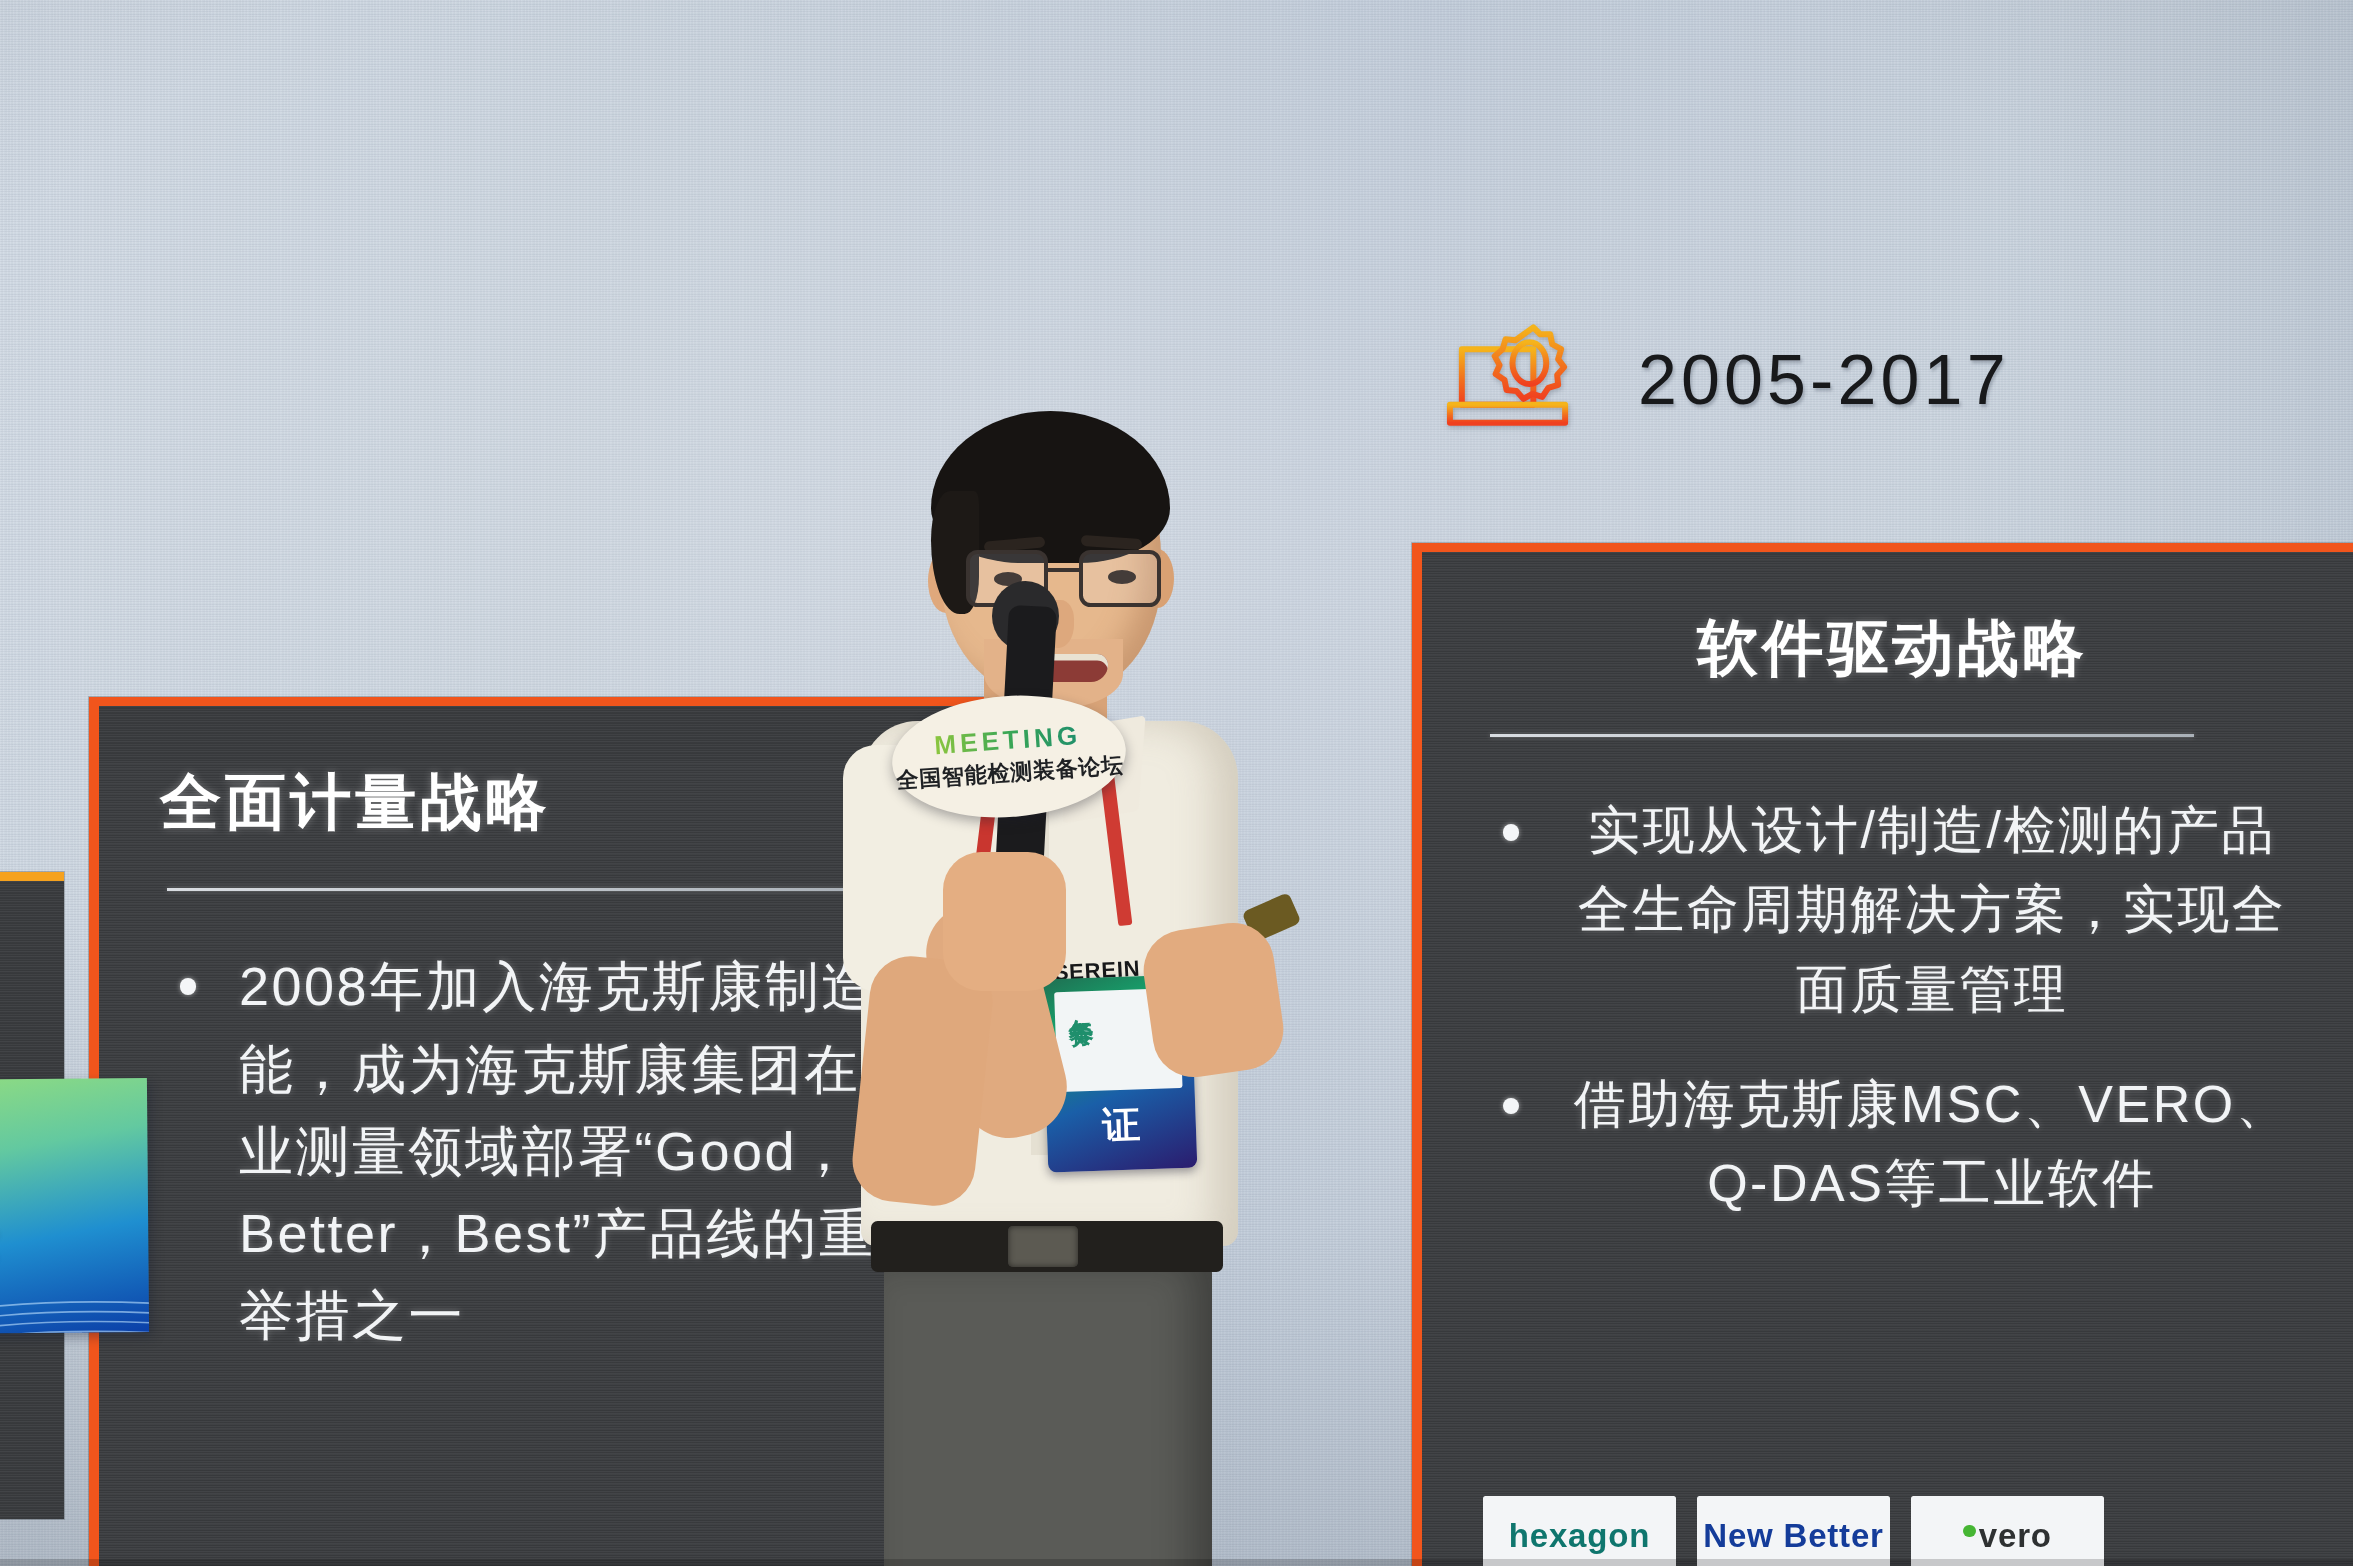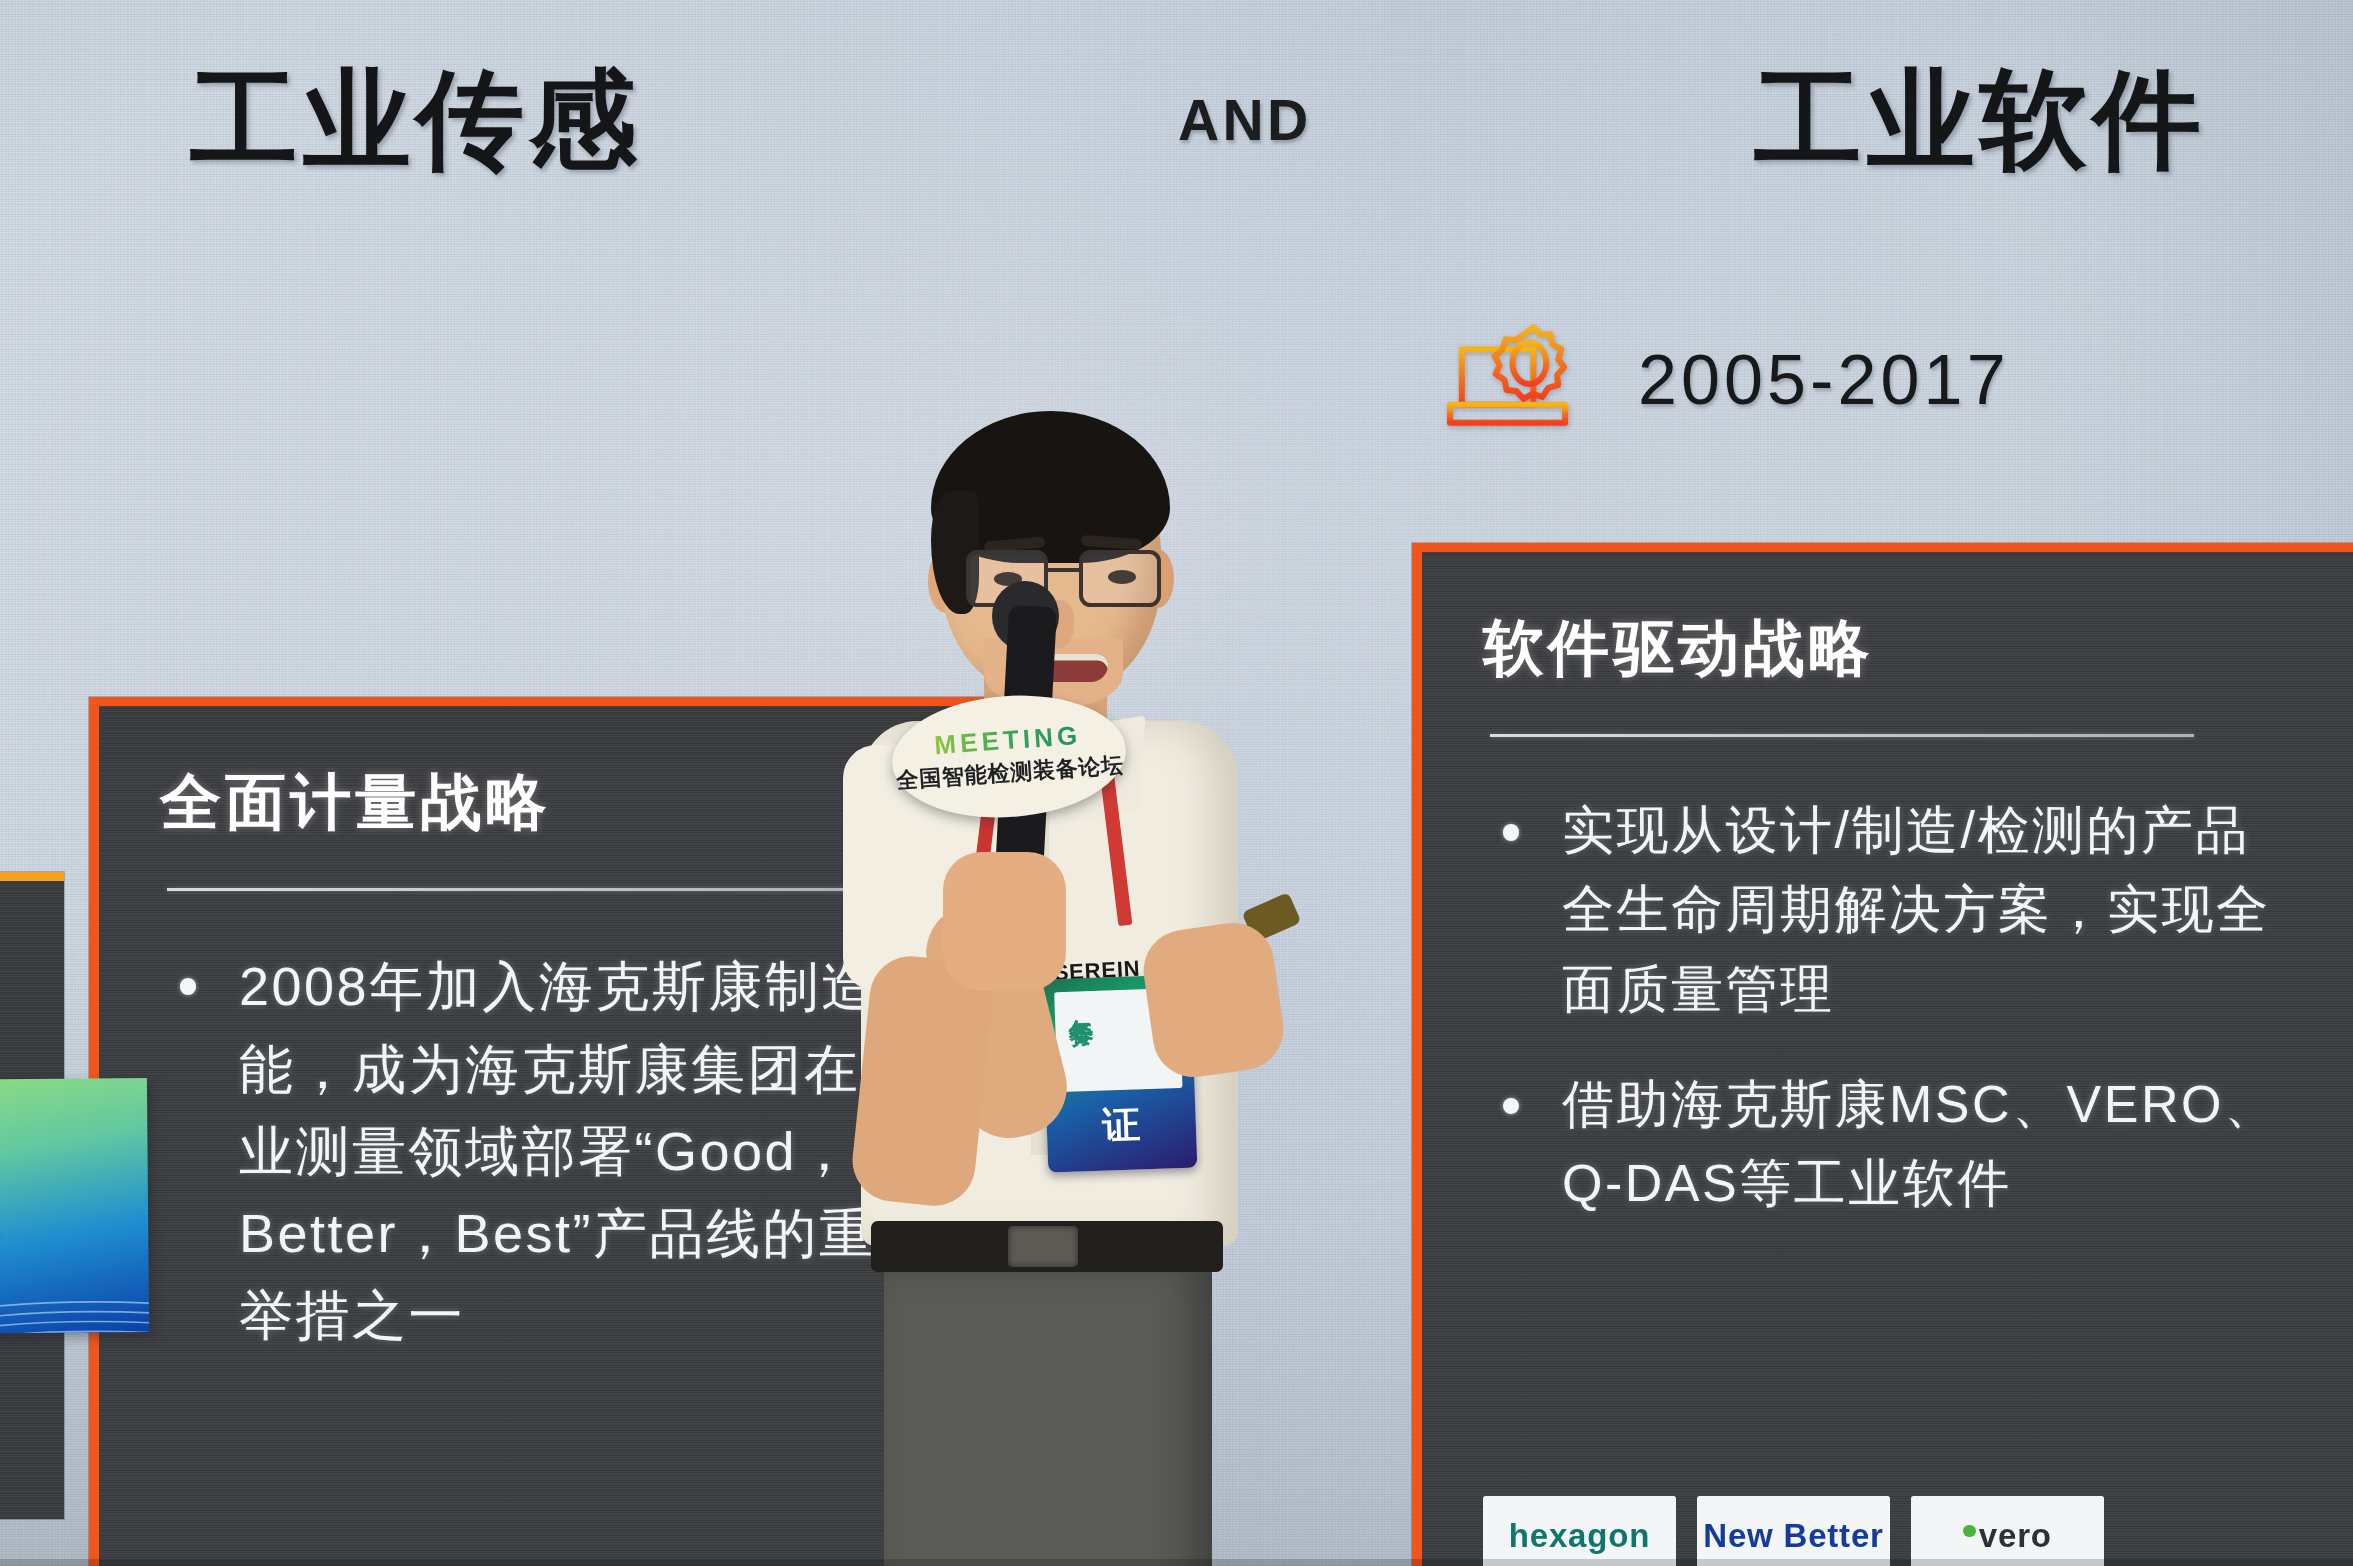--- a/index.html
+++ b/index.html
@@ -71,21 +71,21 @@
   .icon-wrap svg{width:100%;height:100%;display:block;}
 
   
   .card{
     position:absolute;background:#3b3d40;
     border-left:10.7px solid #f1551c;border-top:9px solid #f1551c;
     box-shadow:0 0 0 0.8px rgba(0,0,0,.25);
     overflow:hidden;
   }
   .card-left{left:89px;top:697px;width:920px;height:1030px;}
-  .card-right{left:1412px;top:543px;width:942px;height:1024px;}
+  .card-right{left:1412px;top:543px;width:942px;height:1024px;text-align:center;}
   .card-farleft{left:-75px;top:872px;width:139px;height:647px;border-left-color:#f6a21e;border-top-color:#f6a21e;}
   .card-inner{position:absolute;inset:0;
     background:repeating-linear-gradient(to bottom,
       rgba(255,255,255,.035) 0px, rgba(255,255,255,.035) 0.8px,
       rgba(0,0,0,.07) 1.6px, rgba(0,0,0,.07) 2.5px);
   }
 
   .card-body{position:relative;padding:61px 52px 0 61px;}
   .card-title{
     color:#fff;font-size:61px;font-weight:700;letter-spacing:4.1px;
@@ -203,25 +203,20 @@
 </head>
 <body>
 
 <div id="stage">
 
   <div class="led-wall"></div>
   <div class="led-scan"></div>
   <div class="led-scan-v"></div>
   <div class="led-vignette"></div>
 
-  <div class="headline">
-    <div class="hl-left">工业传感</div>
-    <div class="hl-and">AND</div>
-    <div class="hl-right">工业软件</div>
-  </div>
 
 
   <div class="era era-right">
     <div class="icon-wrap">
       <svg viewBox="0 0 140 130" fill="none" stroke-linecap="round" stroke-linejoin="round" stroke-width="6">
         <defs>
             <linearGradient id="g2" x1="0" y1="0" x2="0" y2="1">
           <stop offset="0%" stop-color="#f5b41b"></stop>
               <stop offset="55%" stop-color="#f2701d"></stop>
               <stop offset="100%" stop-color="#f0401f"></stop>

